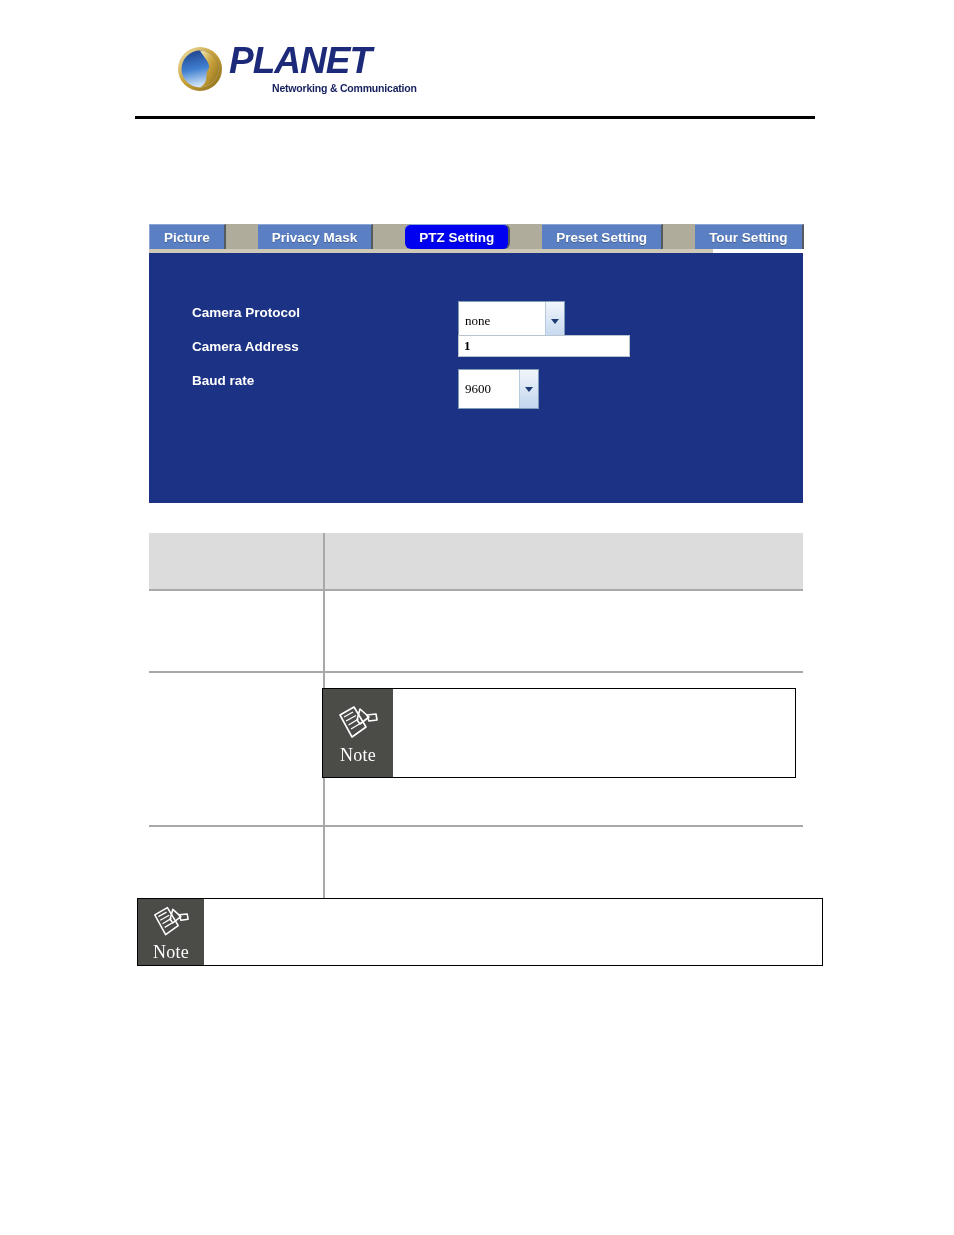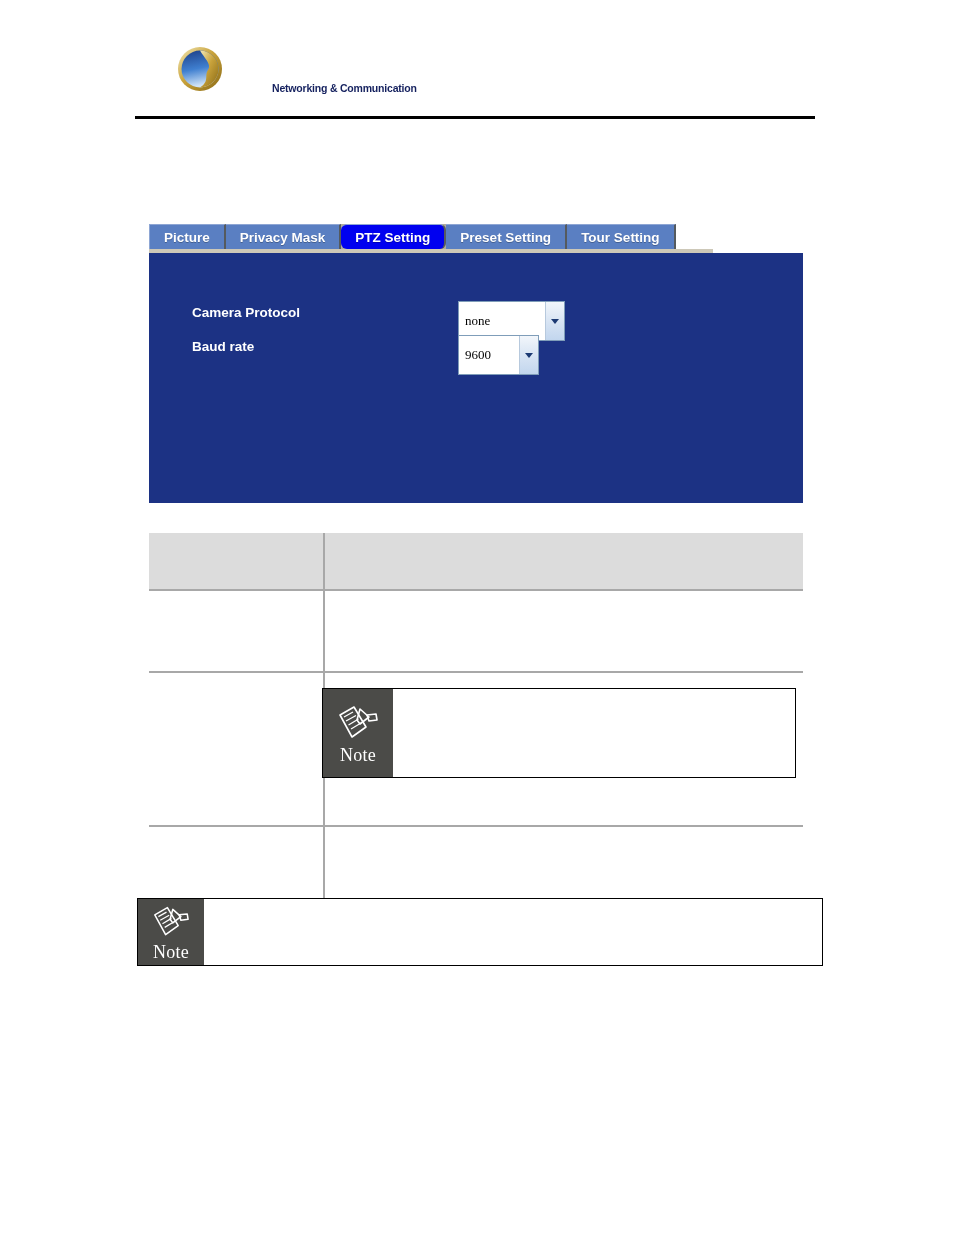--- a/index.html
+++ b/index.html
@@ -73,20 +73,21 @@
 
   
   .tabbar {
     position: absolute;
     left: 149px;
     top: 224px;
     height: 25px;
     display: flex;
     align-items: stretch;
     background: #b0ac9c;
+    gap: 32px;
   }
   .tab {
     display: flex;
     align-items: center;
     justify-content: center;
     padding: 0 14px;
     font-size: 13.5px;
     font-weight: bold;
     color: #ffffff;
     background: #5a7fc2;
@@ -296,20 +297,21 @@
             <stop offset="0%" stop-color="#1d3e86"></stop>
             <stop offset="55%" stop-color="#3f7fd0"></stop>
             <stop offset="100%" stop-color="#cfe3f7"></stop>
           </linearGradient>
         </defs>
         <circle cx="23" cy="23" r="22" fill="url(#gGold)"></circle>
         <circle cx="23" cy="23" r="18.5" fill="url(#gBlue)"></circle>
         <path d="M23 4.5 A18.5 18.5 0 0 1 23 41.5 C33 35 27 30 31 24 C35 18 27 12 23 4.5 Z" fill="url(#gGold)"></path>
       </svg>
     </div>
+    <div class="logo-wordmark">PLANET</div>
     <div class="logo-tagline">Networking &amp; Communication</div>
   </div>
   <div class="header-rule"></div>
 </div>
 
 <div class="tabbar">
   <div class="tab">Picture</div>
   <div class="tab">Privacy Mask</div>
   <div class="tab active">PTZ Setting</div>
   <div class="tab">Preset Setting</div>
@@ -325,20 +327,26 @@
       <div class="form-control">
         <div class="xp-select select-protocol">
           <div class="value">none</div>
           <div class="arrow-btn">
               <span class="chevron"></span>
             </div>
         </div>
       </div>
     </div>
 
+    <div class="form-row">
+      <div class="form-label">Camera Address</div>
+      <div class="form-control">
+        <div class="xp-text" placeholder="">1</div>
+      </div>
+    </div>
 
     <div class="form-row">
       <div class="form-label">Baud rate</div>
       <div class="form-control">
         <div class="xp-select select-baud">
           <div class="value">9600</div>
           <div class="arrow-btn">
               <span class="chevron"></span>
             </div>
         </div>

